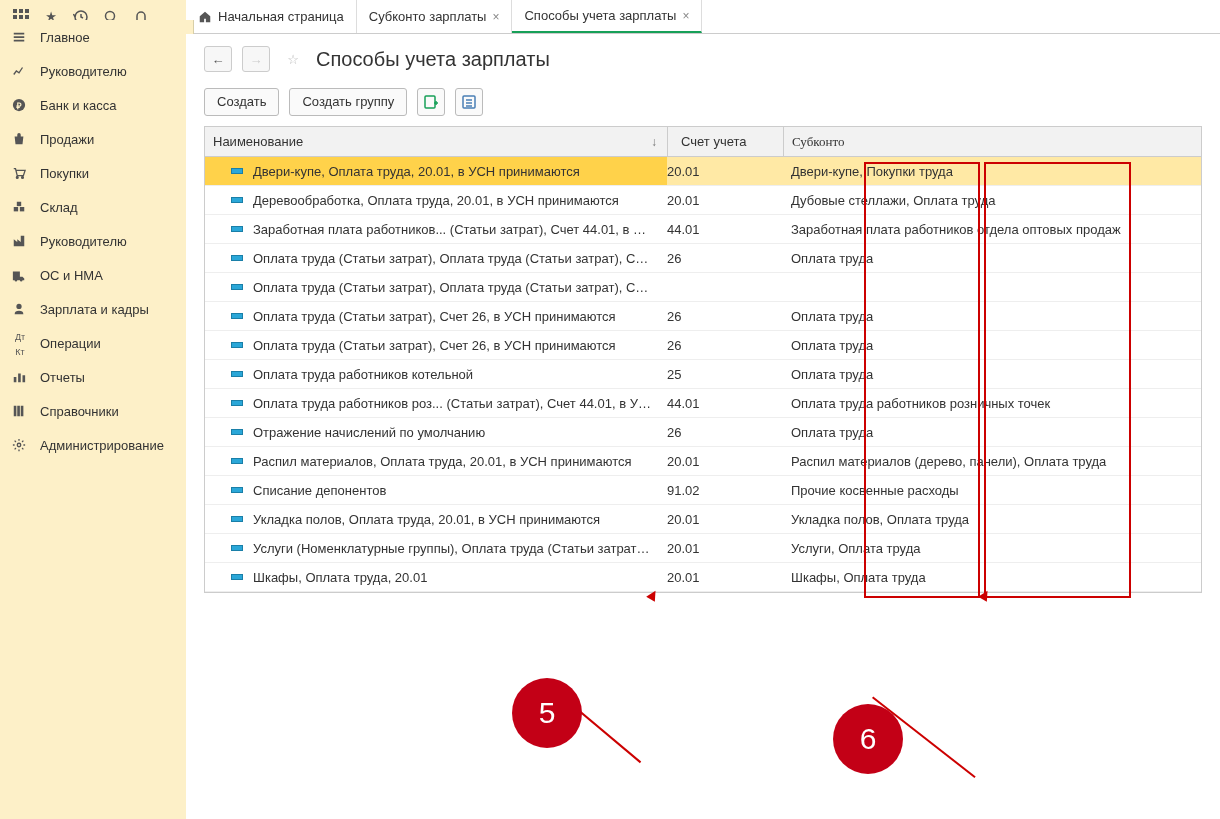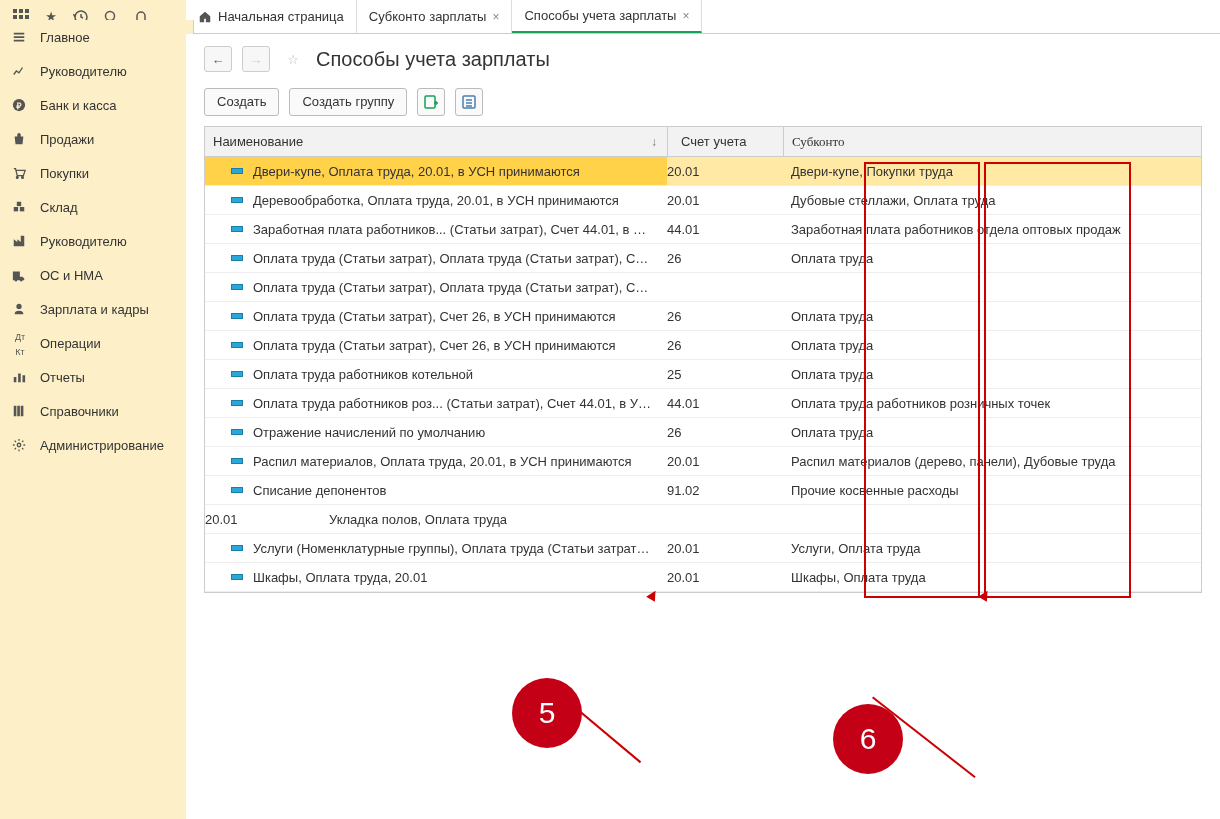--- a/index.html
+++ b/index.html
@@ -470,31 +470,35 @@
           </div>
           <div class="cell-acct">26</div>
           <div class="cell-sub">Оплата труда</div>
         </div>
         <div class="grid-row">
           <div class="cell-name">
             <span class="row-icon"></span>
             <span class="name-text">Распил материалов, Оплата труда, 20.01, в УСН принимаются</span>
           </div>
           <div class="cell-acct">20.01</div>
-          <div class="cell-sub">Распил материалов (дерево, панели), Дубовые труда</div>
+          <div class="cell-sub">Распил материалов (дерево, панели), Оплата труда</div>
         </div>
         <div class="grid-row">
           <div class="cell-name">
             <span class="row-icon"></span>
             <span class="name-text">Списание депонентов</span>
           </div>
           <div class="cell-acct">91.02</div>
           <div class="cell-sub">Прочие косвенные расходы</div>
         </div>
         <div class="grid-row">
+          <div class="cell-name">
+            <span class="row-icon"></span>
+            <span class="name-text">Укладка полов, Оплата труда, 20.01, в УСН принимаются</span>
+          </div>
           <div class="cell-acct">20.01</div>
           <div class="cell-sub">Укладка полов, Оплата труда</div>
         </div>
         <div class="grid-row">
           <div class="cell-name">
             <span class="row-icon"></span>
             <span class="name-text">Услуги (Номенклатурные группы), Оплата труда (Статьи затрат), ...</span>
           </div>
           <div class="cell-acct">20.01</div>
           <div class="cell-sub">Услуги, Оплата труда</div>

